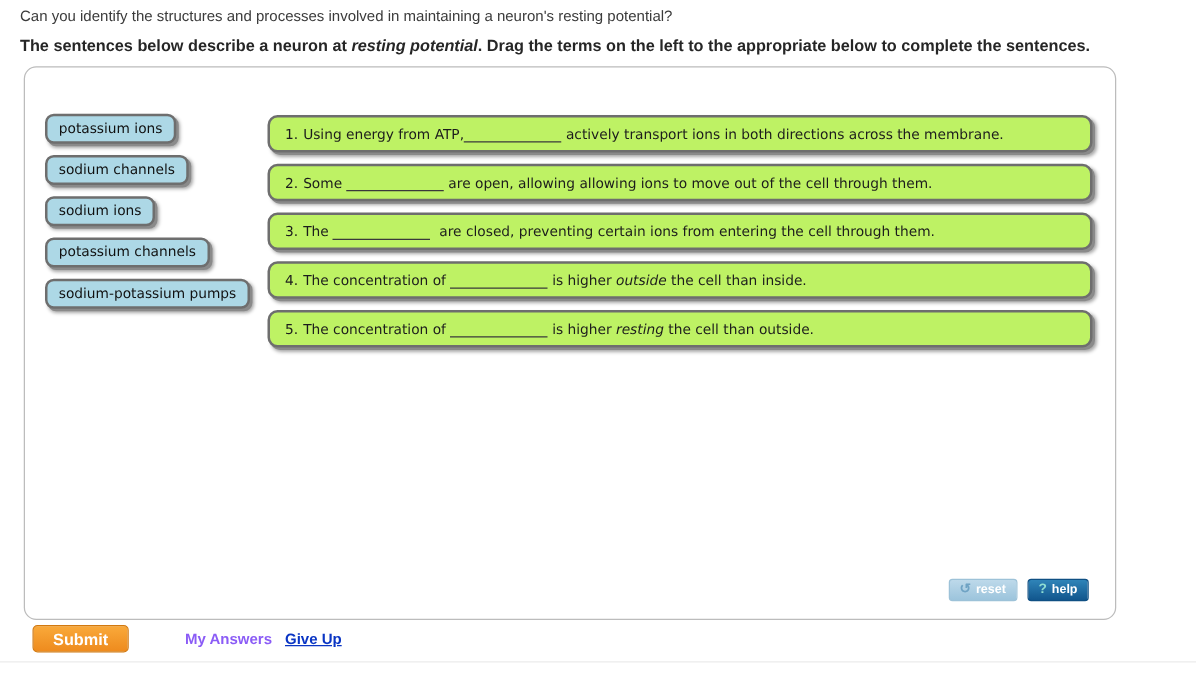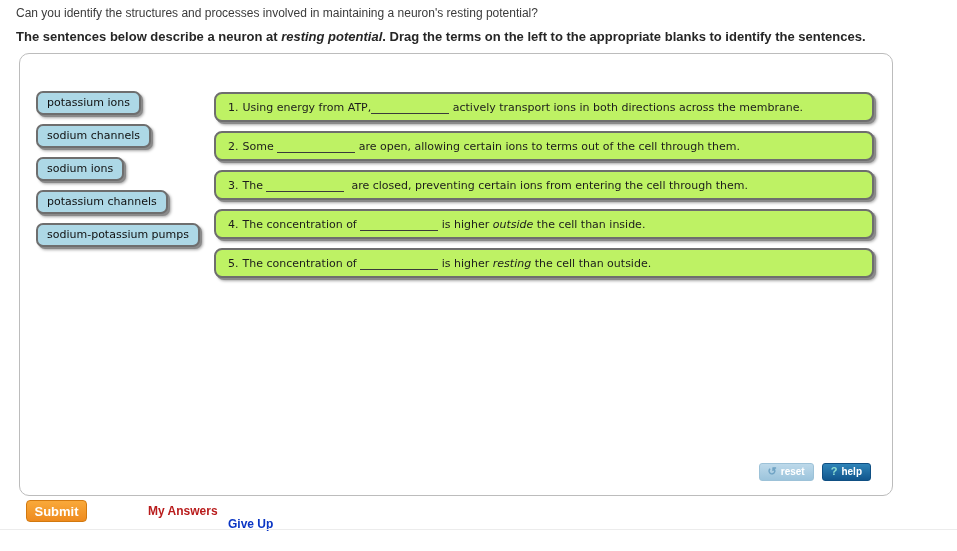--- a/index.html
+++ b/index.html
@@ -43,53 +43,53 @@
   .box-controls { position:absolute; right:21px; bottom:14px; display:flex; gap:8px; }
   .mini-btn { font-size:10px; font-weight:bold; color:#ffffff; border-radius:3px;
               padding:2px 8px 3px 8px; display:flex; align-items:center; gap:4px;
               cursor:pointer; line-height:11px; }
   .reset-btn { background:linear-gradient(#bdd9ea,#9cc4dc); border:1px solid #9dc2d8; }
   .reset-btn .reset-icon { color:#6fa3c4; font-size:11px; font-weight:bold; }
   .help-btn { background:linear-gradient(#2f84b8,#11568d); border:1px solid #0f4f83; }
   .help-btn .help-icon { color:#8fdfd2; font-size:11px; font-weight:bold; }
 
   
-  .submit-btn { position:absolute; left:26px; top:500px; width:61px; height:22px;
+  .submit-btn { position:absolute; left:26px; top:500px; width:77px; height:22px;
                 background:linear-gradient(#f9a93a,#ee8b1e); border:1px solid #d2790f;
                 border-radius:4px; color:#ffffff; font-family:"Liberation Sans", sans-serif;
                 font-size:13px; font-weight:bold; cursor:pointer; }
   .my-answers { position:absolute; left:148px; top:504px; font-size:12px;
-                font-weight:bold; color:#b91c1c; }
-  .give-up { position:absolute; left:228px; top:517px; font-size:12px; font-weight:bold;
+                font-weight:bold; color:#8b5cf6; }
+  .give-up { position:absolute; left:228px; top:504px; font-size:12px; font-weight:bold;
              color:#0a35c4; text-decoration:underline; cursor:pointer; }
   .bottom-line { position:absolute; left:0; top:529px; width:957px; height:0;
                  border-top:1px solid #ececec; }
 </style>
 </head>
 <body>
 
 <div class="page">
 
   <div class="q-line">Can you identify the structures and processes involved in maintaining a neuron's resting potential?</div>
 
-  <div class="instr"><span>The sentences below describe a neuron at </span><i>resting potential</i><span>. Drag the terms on the left to the appropriate blanks to identify the sentences.</span></div>
+  <div class="instr"><span>The sentences below describe a neuron at </span><i>resting potential</i><span>. Drag the terms on the left to the appropriate below to complete the sentences.</span></div>
 
   <div class="main-box">
 
     <div class="terms">
       <div class="term-chip">potassium ions</div>
       <div class="term-chip">sodium channels</div>
       <div class="term-chip">sodium ions</div>
       <div class="term-chip">potassium channels</div>
       <div class="term-chip">sodium-potassium pumps</div>
     </div>
 
     <div class="sentences">
       <div class="sentence-box"><span class="num">1.</span><span>Using energy from ATP,</span><span class="blank"></span><span> actively transport ions in both directions across the membrane.</span><i></i><span></span></div>
-      <div class="sentence-box"><span class="num">2.</span><span>Some </span><span class="blank"></span><span> are open, allowing certain ions to terms out of the cell through them.</span><i></i><span></span></div>
+      <div class="sentence-box"><span class="num">2.</span><span>Some </span><span class="blank"></span><span> are open, allowing allowing ions to move out of the cell through them.</span><i></i><span></span></div>
       <div class="sentence-box"><span class="num">3.</span><span>The </span><span class="blank"></span><span>  are closed, preventing certain ions from entering the cell through them.</span><i></i><span></span></div>
       <div class="sentence-box"><span class="num">4.</span><span>The concentration of </span><span class="blank"></span><span> is higher </span><i>outside</i><span> the cell than inside.</span></div>
       <div class="sentence-box"><span class="num">5.</span><span>The concentration of </span><span class="blank"></span><span> is higher </span><i>resting</i><span> the cell than outside.</span></div>
     </div>
 
     <div class="box-controls">
       <div class="mini-btn reset-btn">
         <span class="reset-icon">↺</span>
         <span>reset</span>
       </div>

